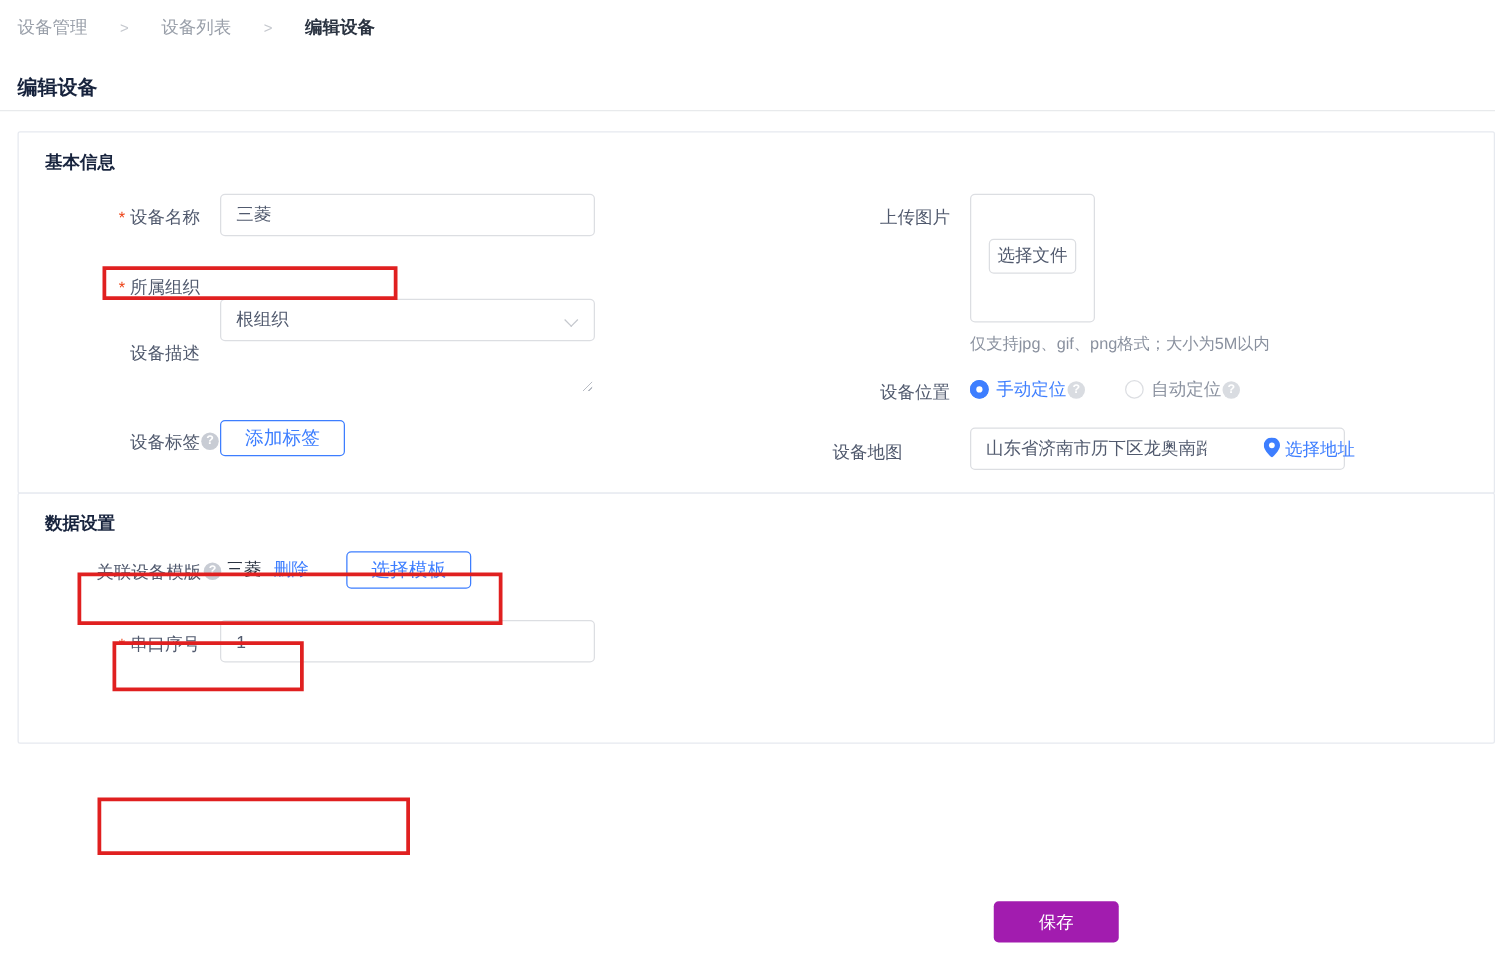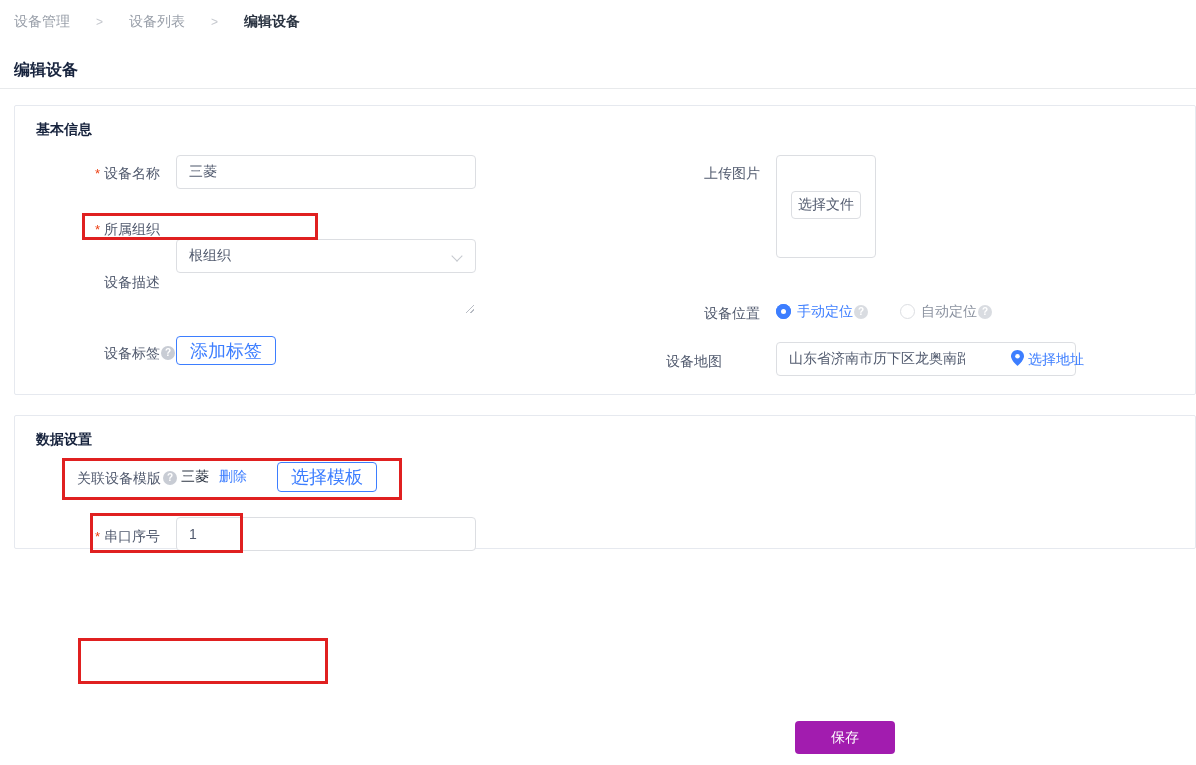--- a/index.html
+++ b/index.html
@@ -11,37 +11,37 @@
   .breadcrumb { position:absolute; left:14px; top:13px; font-size:14px; color:#9aa0aa; display:flex; align-items:center;gap:16px; }
   .breadcrumb .crumb { cursor:pointer; }
   .breadcrumb .sep { margin:0 10px; color:#c5c8ce; font-size:12px; }
   .breadcrumb .crumb.current { color:#2b3442; font-weight:bold; }
   .page-title { position:absolute; left:14px; top:60px; font-size:16px; font-weight:bold; color:#17233d; }
   .title-divider { position:absolute; left:0; top:88px; width:1196px; height:1px; background:#e8eaec; }
 
   
   .panel { position:absolute; left:14px; width:1182px; background:#fff; border:1px solid #e6e9ef; border-radius:2px; }
   #panel-basic { top:105px; height:290px; }
-  #panel-data { top:415px; height:134px; }
+  #panel-data { top:394px; height:201px; }
   #panel-network { top:595px; height:105px; }
   .section-title { position:absolute; left:21px; top:15px; font-size:14px; font-weight:bold; color:#17233d; }
 
   
   .flabel { position:absolute; text-align:right; font-size:14px; color:#515a6e; line-height:20px; }
   .req { color:#ed4014; margin-right:4px; font-size:13px; }
   .tinput { position:absolute; height:34px; border:1px solid #dcdee2; border-radius:4px; padding:0 12px; font-size:14px; color:#515a6e; background:#fff; outline:none; font-family:inherit; }
   .tinput::placeholder { color:#c5c8ce; }
   .tselect { position:absolute; height:34px; border:1px solid #dcdee2; border-radius:4px; background:#fff; display:flex; align-items:center; padding:0 12px; color:#515a6e; cursor:pointer;margin-top:28px; }
   .chevron { position:absolute; right:14px; top:12px; width:8px; height:8px; border-right:1.5px solid #c5c8ce; border-bottom:1.5px solid #c5c8ce; transform:rotate(45deg); }
   .tarea { position:absolute; border:1px solid #dcdee2; border-radius:4px; padding:7px 12px; font-size:14px; color:#515a6e; font-family:inherit; resize:none; outline:none; }
   .tarea::placeholder { color:#c5c8ce; }
   .resize-grip { position:absolute; width:10px; height:10px; pointer-events:none;
       background:repeating-linear-gradient(-45deg, transparent, transparent 2px, #b8bcc4 2px, #b8bcc4 3px);
       clip-path:polygon(100% 0, 100% 100%, 0 100%); }
-  .ghost-btn { position:absolute; border:1px solid #3d7eff; color:#3d7eff; background:#fff; border-radius:4px; font-size:18px; display:flex; align-items:center; justify-content:center; cursor:pointer; font-family:inherit; }
+  .ghost-btn { position:absolute; border:1px solid #3d7eff; color:#3d7eff; background:#fff; border-radius:4px; font-size:15px; display:flex; align-items:center; justify-content:center; cursor:pointer; font-family:inherit; }
   .plain-btn { position:absolute; border:1px solid #dcdee2; color:#515a6e; background:#fff; border-radius:4px; font-size:14px; display:flex; align-items:center; justify-content:center; cursor:pointer; font-family:inherit; }
   .blue-link { color:#3d7eff; cursor:pointer; font-size:14px; }
   .help-ic { display:inline-flex; width:14px; height:14px; border-radius:50%; background:#c8ccd4; color:#fff; font-size:10px; font-weight:bold; align-items:center; justify-content:center; line-height:1; vertical-align:-2px; cursor:pointer; }
   .help-ic.lite { background:#d9dce1; }
 
   
   .upload-box { position:absolute; width:100px; height:103px; border:1px solid #dcdee2; border-radius:4px; background:#fff; cursor:pointer; }
   .hint { position:absolute; font-size:13px; color:#8a919f; }
 
   
@@ -103,20 +103,21 @@
     <div class="flabel" style="left:0;width:145px;top:166px;">设备描述</div>
     <span class="resize-grip" style="left:449px;top:197px;"></span>
 
     <div class="flabel" style="left:0;width:145px;top:237px;">设备标签</div>
     <span class="help-ic" style="position:absolute;left:146px;top:240px;">?</span>
     <button class="ghost-btn" style="left:161px;top:230px;width:100px;height:29px;">添加标签</button>
 
     <div class="flabel" style="left:689px;width:56px;top:57px;">上传图片</div>
     <div class="upload-box" style="left:761px;top:49px;"></div>
     <button class="plain-btn" style="left:776px;top:85px;width:70px;height:28px;">选择文件</button>
+    <div class="hint" style="left:761px;top:160px;">仅支持jpg、gif、png格式；大小为5M以内</div>
 
     <div class="flabel" style="left:689px;width:56px;top:197px;">设备位置</div>
     <span class="radio-dot on" style="left:761px;top:198px;"></span>
     <span class="radio-lbl on" style="left:782px;top:197px;">手动定位</span>
     <span class="help-ic lite" style="position:absolute;left:839px;top:199px;">?</span>
     <span class="radio-dot off" style="left:885px;top:198px;"></span>
     <span class="radio-lbl off" style="left:906px;top:197px;">自动定位</span>
     <span class="help-ic lite" style="position:absolute;left:963px;top:199px;">?</span>
 
     <div class="flabel" style="left:651px;width:56px;top:245px;">设备地图</div>

